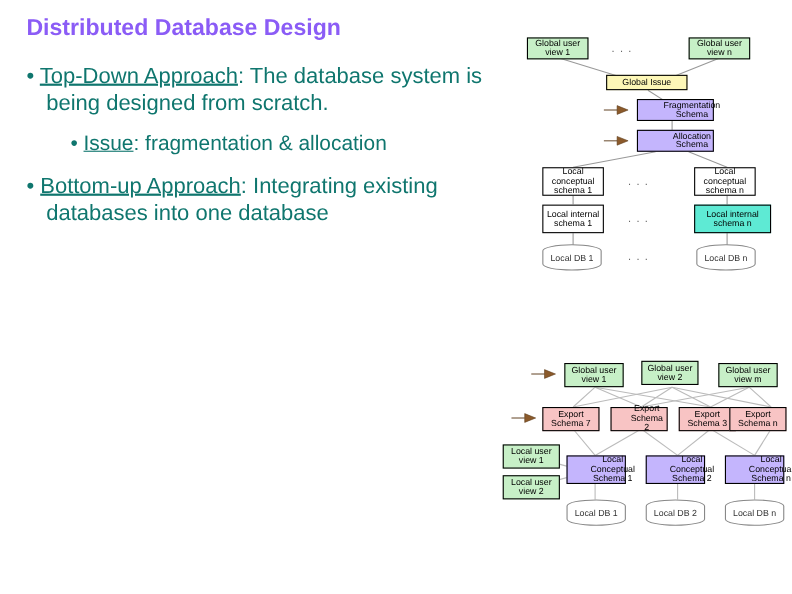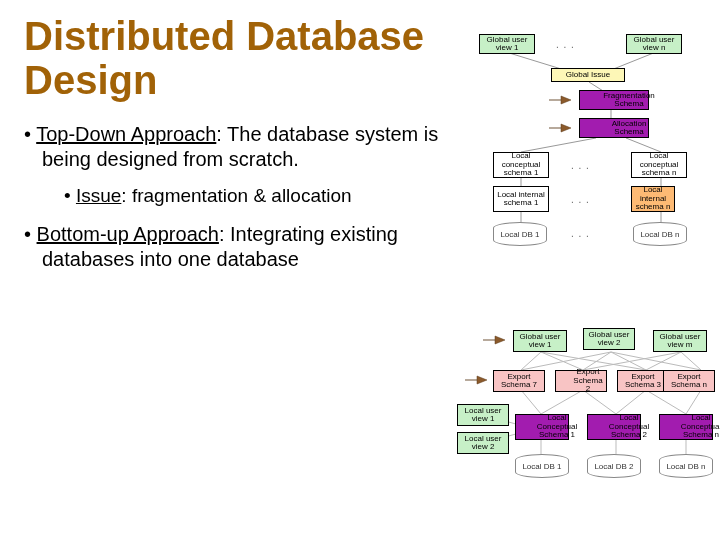--- a/index.html
+++ b/index.html
@@ -17,36 +17,36 @@
     gap: 12px;
   }
   .left-col {
     flex: 0 0 415px;
   }
   .right-col {
     flex: 1;
     position: relative;
   }
   h1 {
-    font-size: 40px;
+    font-size: 21px;
     font-weight: bold;
     line-height: 1.1;
     margin-bottom: 20px;
-    color: #a16207;
+    color: #8b5cf6;
   }
   ul.outer {
     list-style: none;
   }
   ul.outer > li {
     font-size: 20px;
     line-height: 1.25;
     margin-bottom: 14px;
     padding-left: 18px;
     text-indent: -18px;
-    color: #000000;
+    color: #0f766e;
     margin-top: 12px;
   }
   ul.outer > li::before {
     content: "• ";
   }
   ul.inner {
     list-style: none;
     margin-top: 12px;
     margin-left: 22px;
   }
@@ -84,21 +84,21 @@
     font-size: 8px;
     text-align: center;
     display: flex;
     align-items: center;
     justify-content: center;
     line-height: 1.05;
     padding: 1px 2px;
   }
   .green  { background: #c7f0c7; }
   .yellow { background: #fdf7b7; }
-  .blue   { background: #a21caf; padding-left: 32px; }
+  .blue   { background: #c4b5fd; padding-left: 32px; }
   .pink   { background: #f8c4c4; }
   .cyl {
     position: absolute;
     font-family: Arial, sans-serif;
     font-size: 8px;
     text-align: center;
     width: 54px;
     height: 24px;
     border: 1px solid #888;
     border-radius: 50% / 25%;
@@ -186,21 +186,21 @@
           </svg>
       </div>
       <div class="box blue" style="left:128px; top:94px; width:70px; height:20px;">Allocation Schema</div>
 
       <div class="box" style="left:42px; top:128px; width:56px; height:26px; background:#fff;">Local conceptual schema 1</div>
       <div class="dots" style="left:120px; top:136px;">. . .</div>
       <div class="box" style="left:180px; top:128px; width:56px; height:26px; background:#fff;">Local conceptual schema n</div>
 
       <div class="box" style="left:42px; top:162px; width:56px; height:26px; background:#fff;">Local internal schema 1</div>
       <div class="dots" style="left:120px; top:170px;">. . .</div>
-      <div class="box" style="left:180px; top:162px; width:44px; height:26px; background:#fdba74;">Local internal schema n</div>
+      <div class="box" style="left:180px; top:162px; width:70px; height:26px; background:#5eead4;">Local internal schema n</div>
 
       <div class="cyl" style="left:42px; top:198px;">Local DB 1</div>
       <div class="dots" style="left:120px; top:204px;">. . .</div>
       <div class="cyl" style="left:182px; top:198px;">Local DB n</div>
     </div>
 
     <div class="diag2">
       <svg class="lines" width="260" height="200">
         <g stroke="#bbb" stroke-width="1" fill="none">
           <line x1="90" y1="28" x2="70" y2="46"></line>

